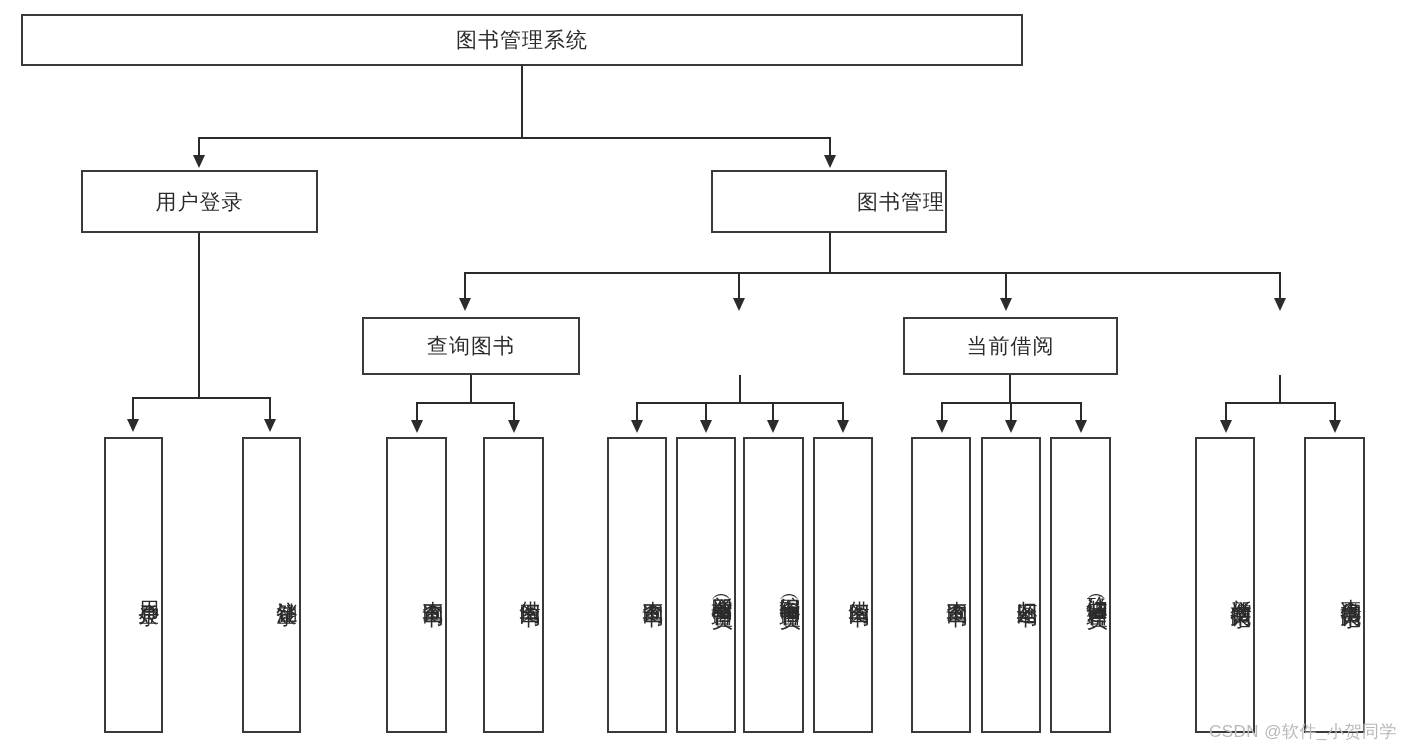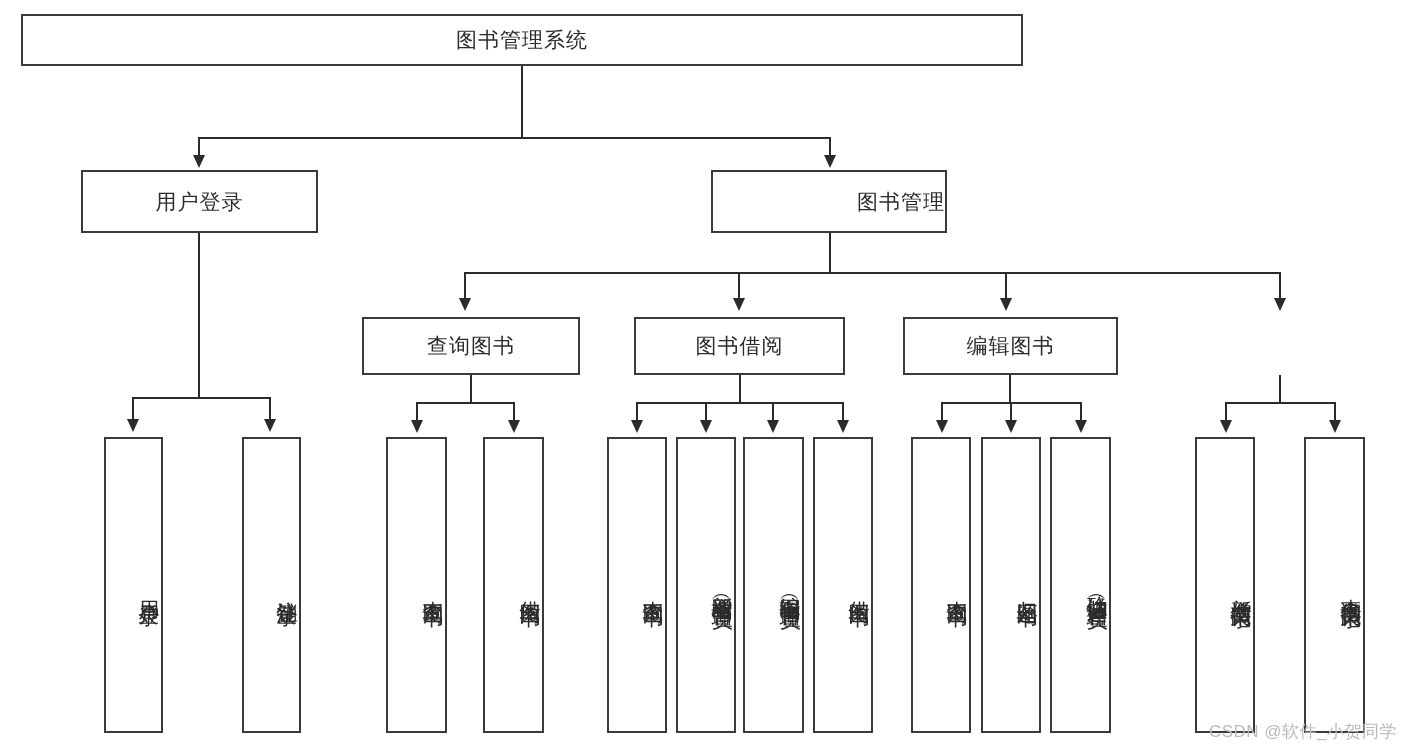--- a/index.html
+++ b/index.html
@@ -92,25 +92,22 @@
   <div class="edge v" style="left:738px;top:272px;width:2px;height:28px;"></div>
   <div class="arrow" style="left:733px;top:298px;"></div>
   <div class="edge v" style="left:1005px;top:272px;width:2px;height:28px;"></div>
   <div class="arrow" style="left:1000px;top:298px;"></div>
   <div class="edge v" style="left:1279px;top:272px;width:2px;height:28px;"></div>
   <div class="arrow" style="left:1274px;top:298px;"></div>
 
   <div class="node h" style="left:362px;top:317px;width:218px;height:58px;">
     <span>查询图书</span>
   </div>
-  <div class="node h" style="left:634px;top:317px;width:211px;height:58px;">
-    <span>图书借阅</span>
-  </div>
   <div class="node h" style="left:903px;top:317px;width:215px;height:58px;">
-    <span>编辑图书</span>
+    <span>当前借阅</span>
   </div>
 
   <div class="edge v" style="left:470px;top:375px;width:2px;height:28px;"></div>
   <div class="edge h" style="left:416px;top:402px;width:98px;height:2px;"></div>
   <div class="edge v" style="left:416px;top:402px;width:2px;height:20px;"></div>
   <div class="arrow" style="left:411px;top:420px;"></div>
   <div class="edge v" style="left:513px;top:402px;width:2px;height:20px;"></div>
   <div class="arrow" style="left:508px;top:420px;"></div>
 
   <div class="edge v" style="left:739px;top:375px;width:2px;height:28px;"></div>

